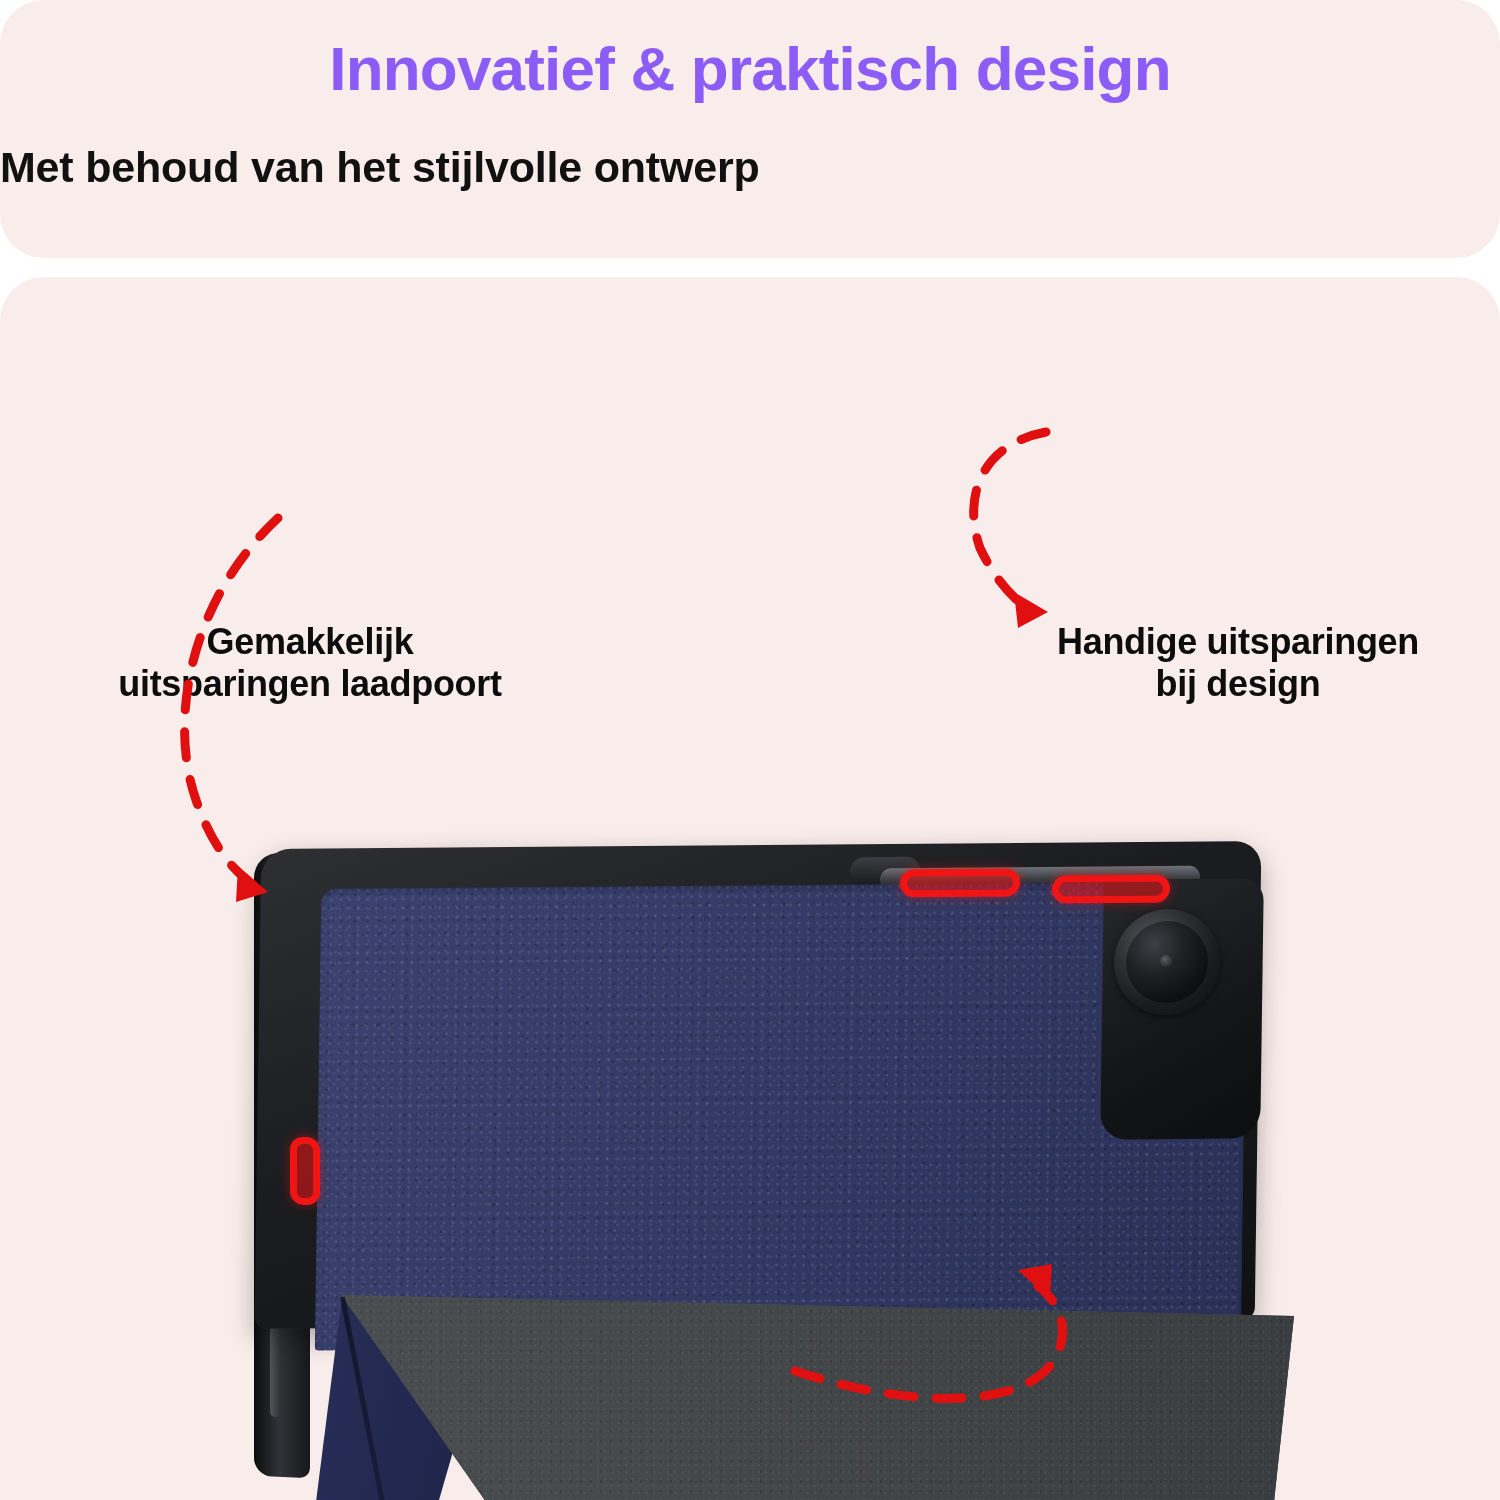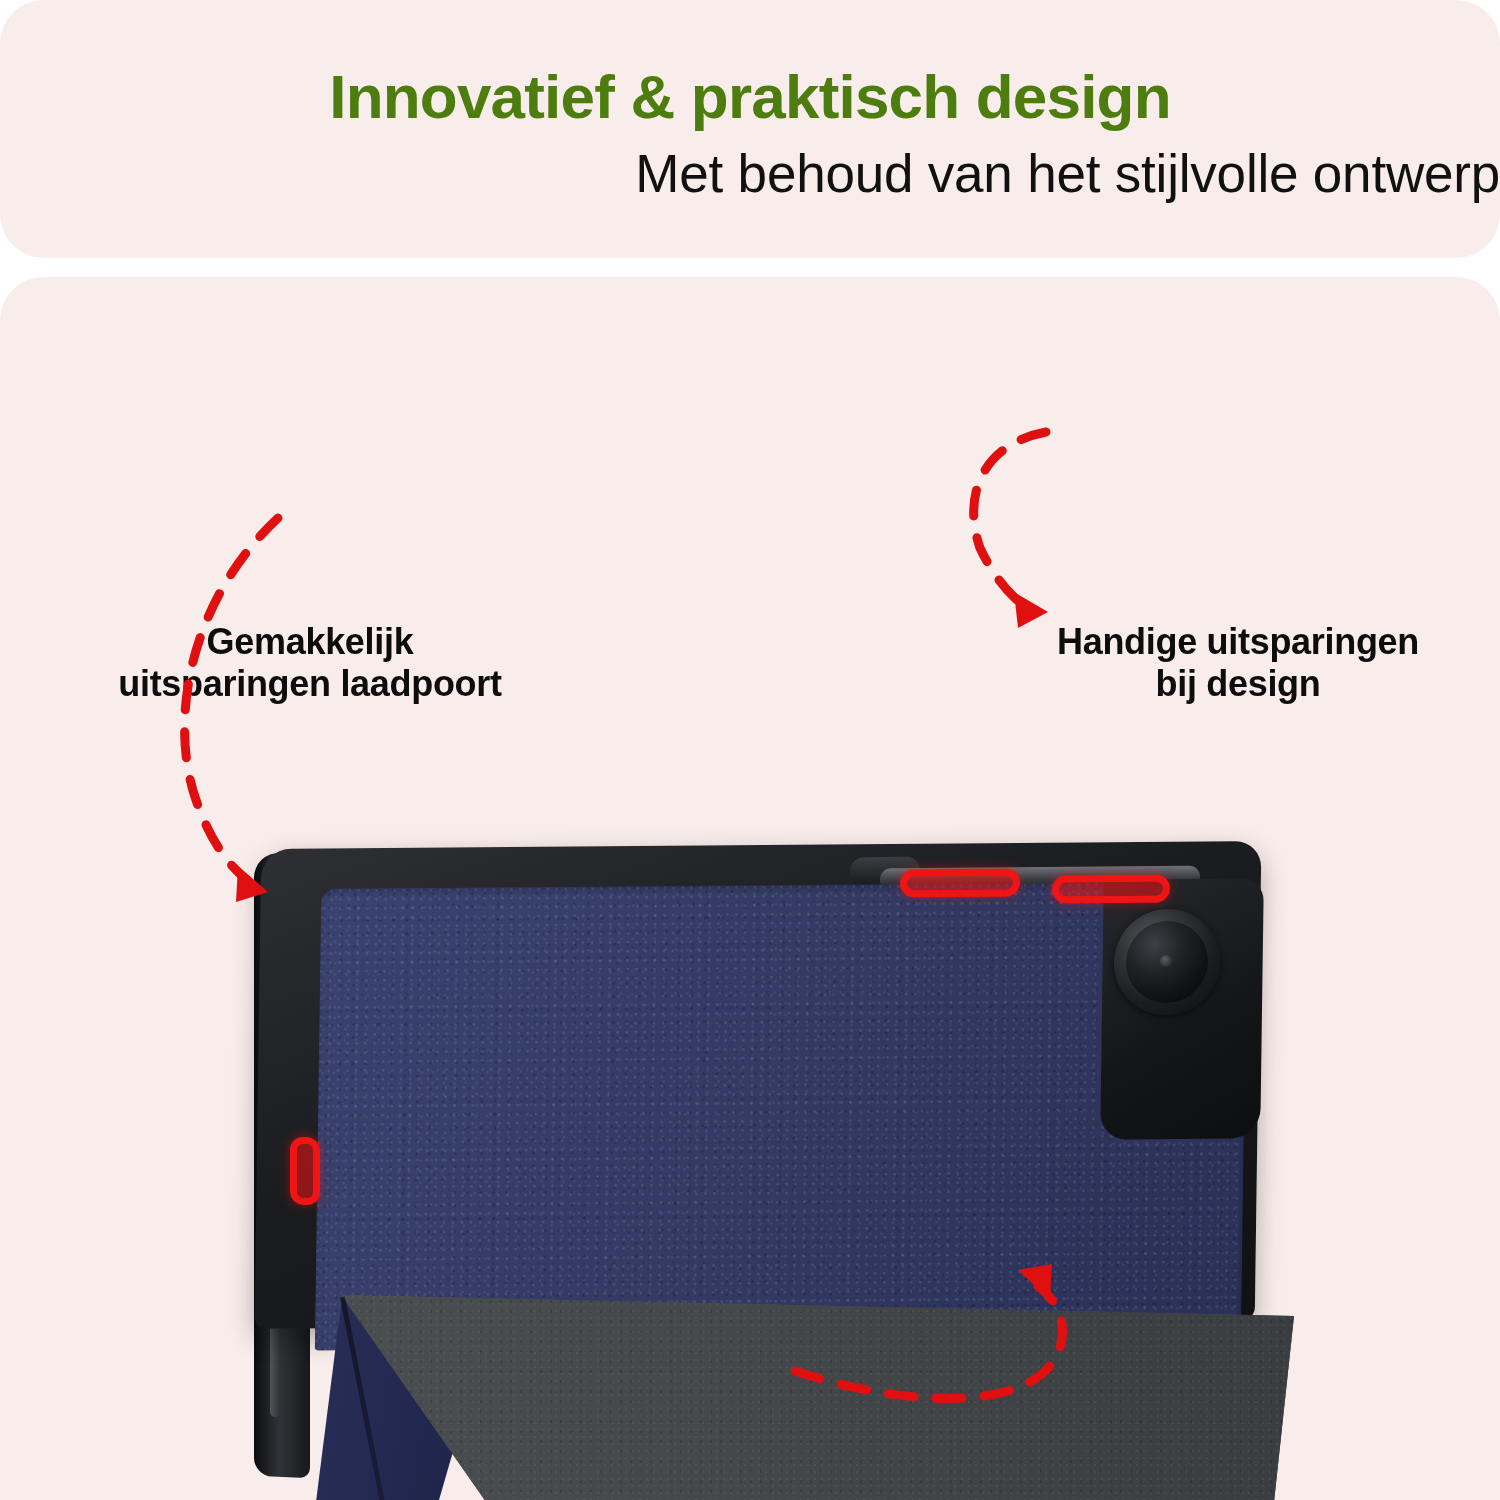--- a/index.html
+++ b/index.html
@@ -21,31 +21,31 @@
     position:absolute;
     left:0; width:1500px;
     background:#f9edeb;
     border-radius:44px;
   }
   #header-panel { top:0;   height:258px; }
   #body-panel   { top:277px; height:1223px; border-radius:44px 44px 0 0; }
 
   
   #title {
-    position:absolute; top:64px; left:0; width:1500px;
+    position:absolute; top:36px; left:0; width:1500px;
     text-align:center;
     font-size:62px; font-weight:bold;
     letter-spacing:-0.8px;
-    color:#4d7c0f;
+    color:#8b5cf6;
     line-height:1.05;
   }
   #subtitle {
     position:absolute; top:142px; left:0; width:1500px;
-    text-align:right;
-    font-size:53px; font-weight:normal;
+    text-align:left;
+    font-size:43px; font-weight:bold;
     letter-spacing:-0.2px;
     color:#111111;
     line-height:1.2;
   }
 
   
   .callout {
     position:absolute;
     font-size:36px; font-weight:bold;
     color:#0d0d0d;

